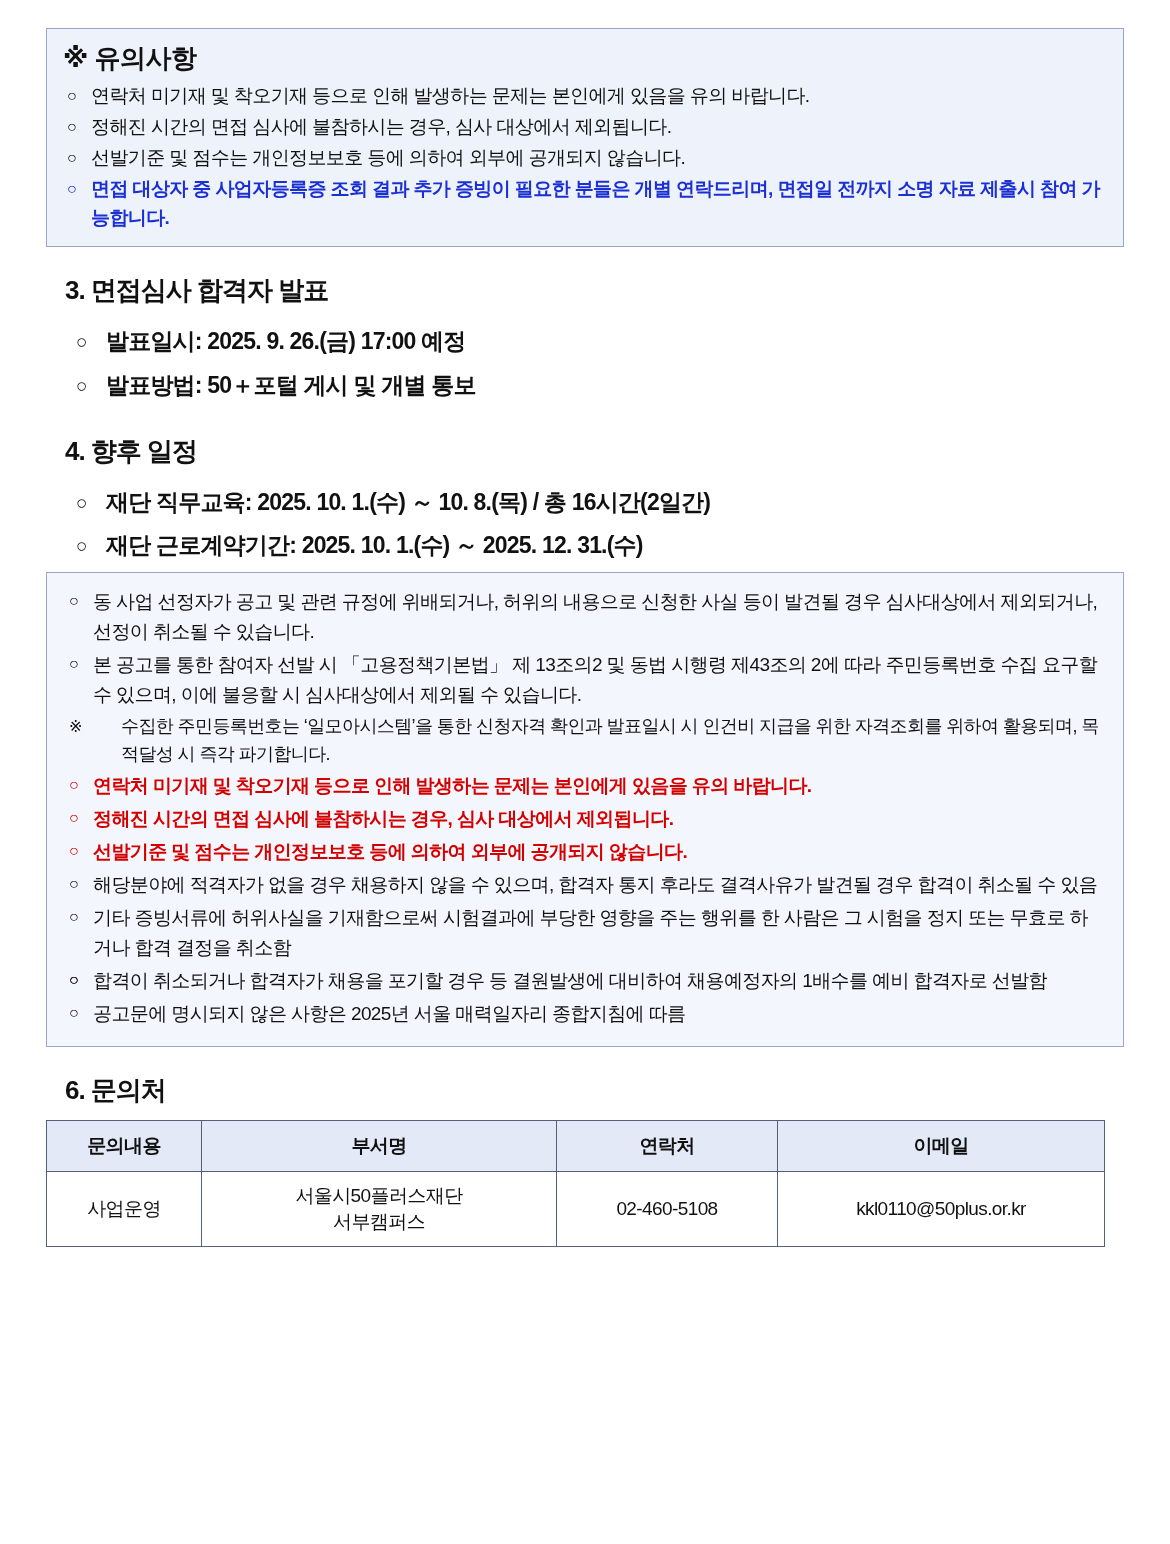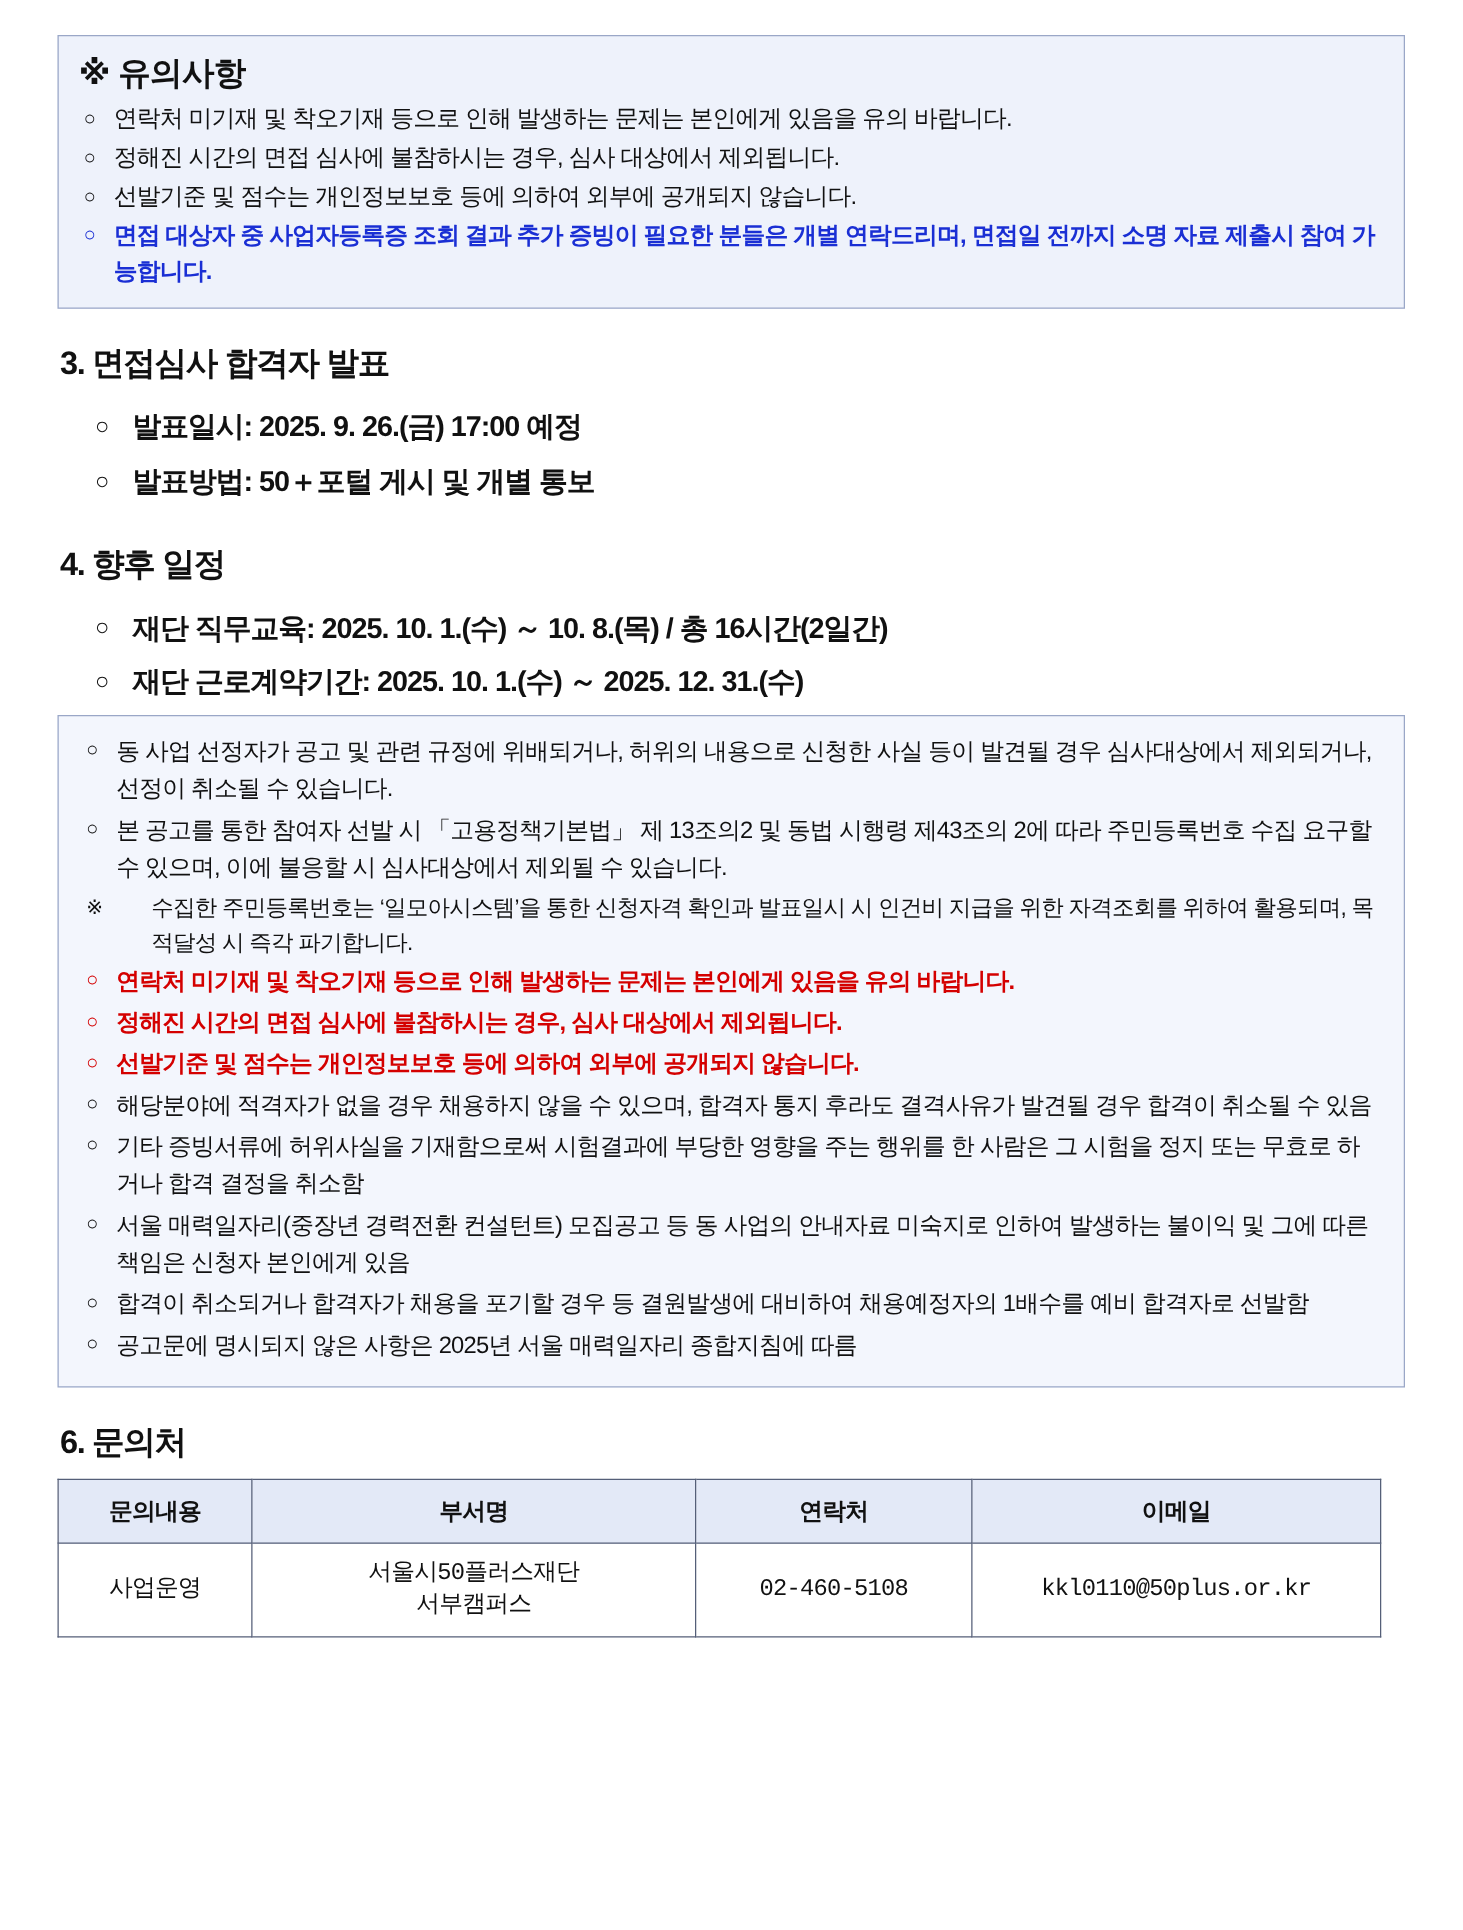--- a/index.html
+++ b/index.html
@@ -73,21 +73,21 @@
     left: 30px;
     top: 0;
     font-size: 17px;
   }
 
   
   h2.section {
     font-size: 26px;
     font-weight: bold;
     letter-spacing: -1px;
-    margin: 26px 0 12px 2px;
+    margin: 26px 0 12px 19px;
   }
   h2.section .num { margin-right: 6px; }
 
   ul.section-list {
     list-style: none;
     margin: 0 0 0 26px;
     padding: 0;
   }
   ul.section-list > li {
     position: relative;
@@ -119,21 +119,20 @@
     line-height: 1.58;
     margin-bottom: 3px;
   }
 
   
   table.contact {
     border-collapse: collapse;
     width: 1022px;
     margin-top: 7px;
     table-layout: fixed;
-    font-family: Liberation Mono, monospace;
   }
   table.contact th, table.contact td {
     border: 1px solid #555f78;
     text-align: center;
     vertical-align: middle;
     font-size: 19px;
     letter-spacing: -0.6px;
     padding: 6px 4px;
   }
   table.contact th {
@@ -237,21 +236,20 @@
       <li>
         <span class="marker">○</span>
         <span>해당분야에 적격자가 없을 경우 채용하지 않을 수 있으며, 합격자 통지 후라도 결격사유가 발견될 경우 합격이 취소될 수 있음</span>
       </li>
       <li>
         <span class="marker">○</span>
         <span>기타 증빙서류에 허위사실을 기재함으로써 시험결과에 부당한 영향을 주는 행위를 한 사람은 그 시험을 정지 또는 무효로 하거나 합격 결정을 취소함</span>
       </li>
       <li>
         <span class="marker">○</span>
-        <span>서울 매력일자리(중장년 경력전환 컨설턴트) 모집공고 등 동 사업의 안내자료 미숙지로 인하여 발생하는 불이익 및 그에 따른 책임은 신청자 본인에게 있음</span>
       </li>
       <li>
         <span class="marker">○</span>
         <span>합격이 취소되거나 합격자가 채용을 포기할 경우 등 결원발생에 대비하여 채용예정자의 1배수를 예비 합격자로 선발함</span>
       </li>
       <li>
         <span class="marker">○</span>
         <span>공고문에 명시되지 않은 사항은 2025년 서울 매력일자리 종합지침에 따름</span>
       </li>
     </ul>

